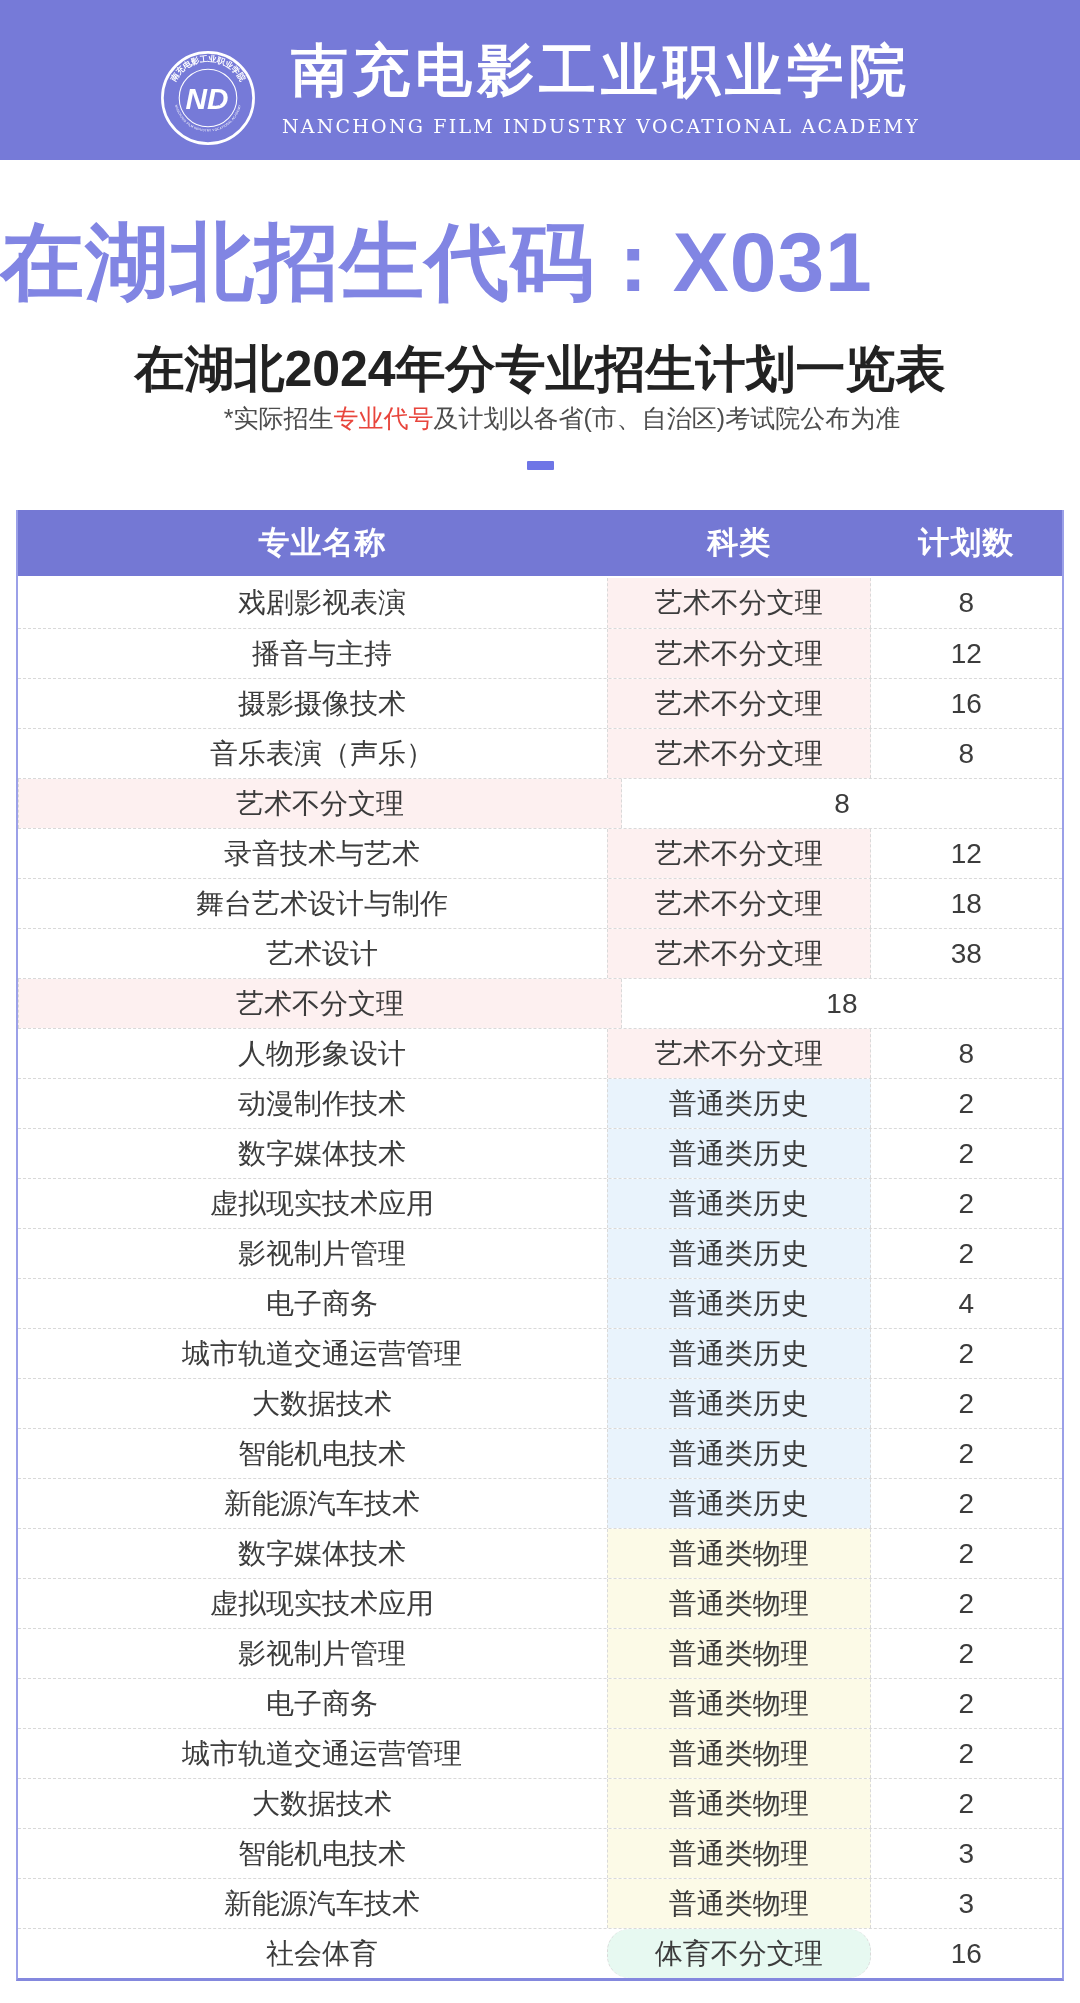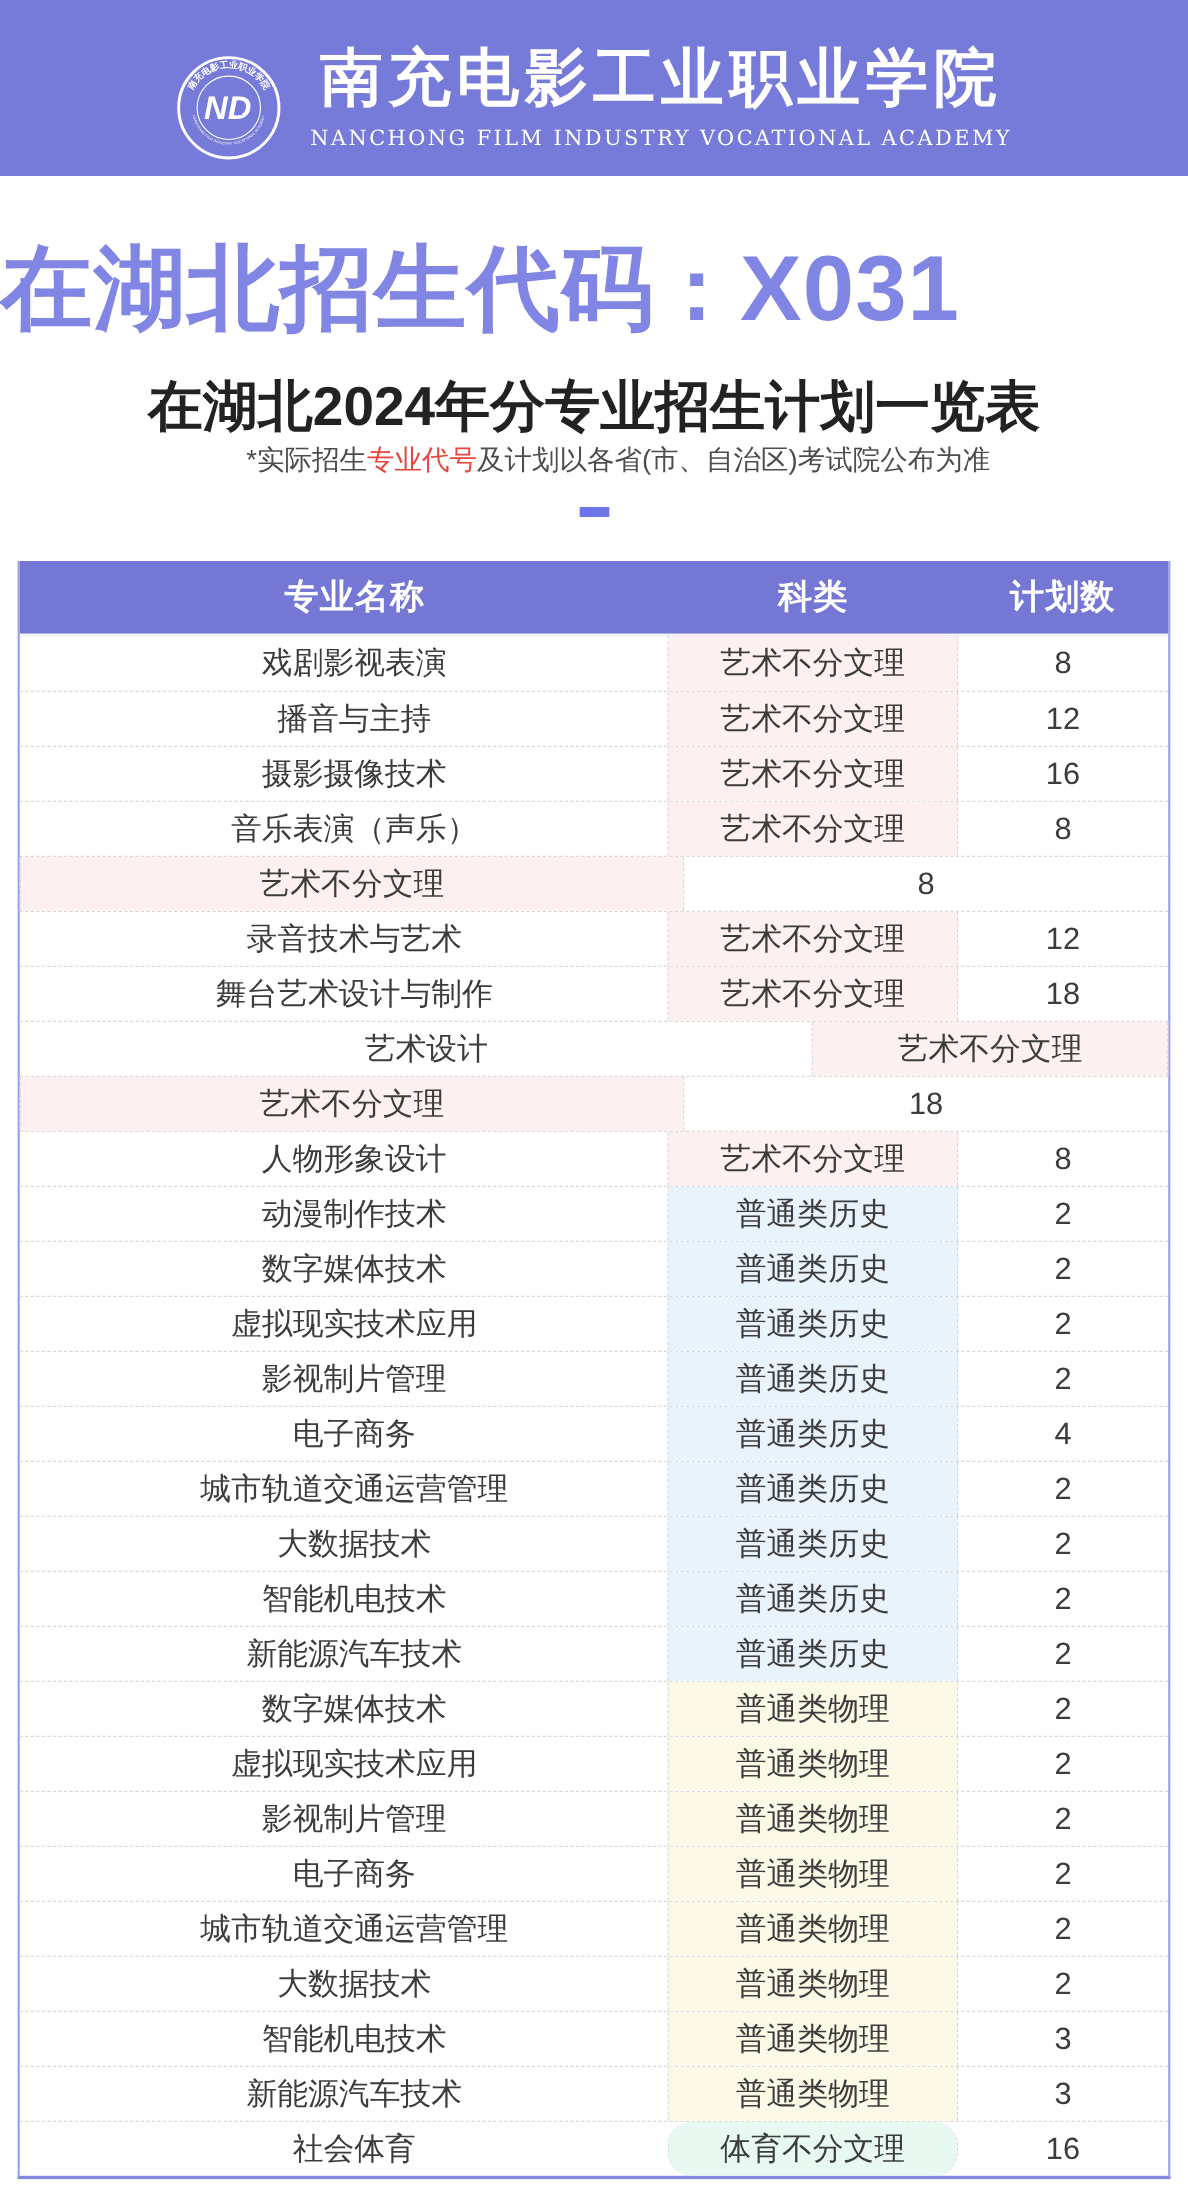--- a/index.html
+++ b/index.html
@@ -142,20 +142,21 @@
         <div class="td col-count">12</div>
       </div>
       <div class="tr">
         <div class="td col-major">舞台艺术设计与制作</div>
         <div class="td col-category" style="background: rgb(253, 240, 240);">艺术不分文理</div>
         <div class="td col-count">18</div>
       </div>
       <div class="tr">
         <div class="td col-major">艺术设计</div>
         <div class="td col-category" style="background: rgb(253, 240, 240);">艺术不分文理</div>
+        <div class="td col-count">38</div>
       </div>
       <div class="tr">
         <div class="td col-category" style="background: rgb(253, 240, 240);">艺术不分文理</div>
         <div class="td col-count">18</div>
       </div>
       <div class="tr">
         <div class="td col-major">人物形象设计</div>
         <div class="td col-category" style="background: rgb(253, 240, 240);">艺术不分文理</div>
         <div class="td col-count">8</div>
       </div>

